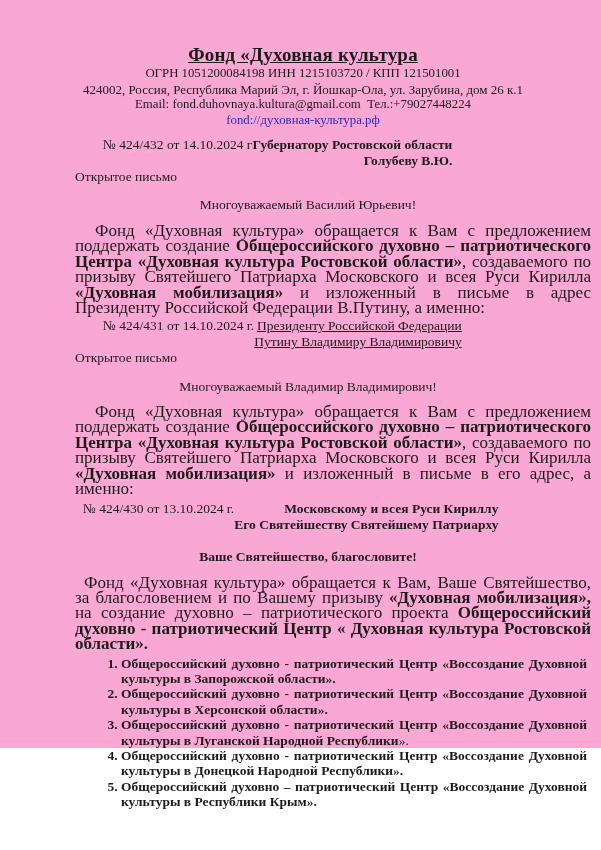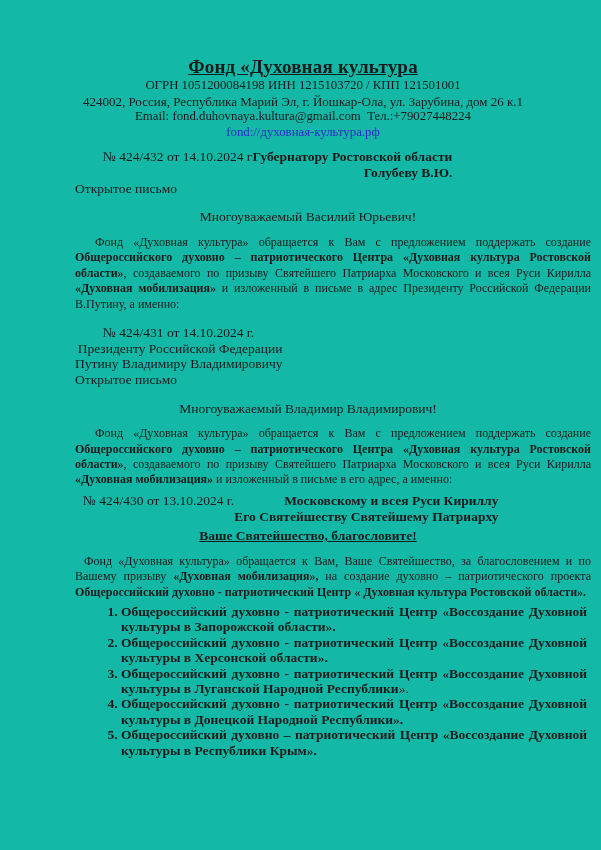--- a/index.html
+++ b/index.html
@@ -1,38 +1,38 @@
 <!DOCTYPE html>
 <html lang="ru"><head>
 <meta charset="utf-8">
 <style>
   html,body{margin:0;padding:0;background:#ffffff;}
   body{
     width:601px;height:850px;overflow:hidden;
     font-family:"Liberation Serif","DejaVu Serif",serif;
     color:#1b1b1b;
   }
-  .page{box-sizing:border-box;width:601px;height:850px;padding:56px 10px 20px 75px;background:#14b8a6;}
+  .page{box-sizing:border-box;width:601px;height:748px;padding:44px 10px 20px 75px;background:#f9a8d4;}
   .header{text-align:center;margin-right:60px;}
   .title{font-size:19px;font-weight:bold;text-decoration:underline;line-height:22px;letter-spacing:.2px;}
   .hline{font-size:12.8px;line-height:15.6px;}
   .hline.addr{font-size:13px;}
   a{color:inherit;cursor:pointer;margin-top:27px;}
   .b{font-weight:bold;}
   .meta-row{display:flex;justify-content:flex-start;align-items:flex-start;}
   .mt1{margin-top:9px;}
   .ref{font-size:13.5px;line-height:15.5px;margin-left:28px;white-space:nowrap;}
   .ref.sm{margin-left:8px;}
   .addressee{font-size:13.5px;line-height:15.8px;text-align:right;}
   .addressee.a0{padding-right:16px;}
-  .addressee.a1{padding-right:14px;}
+  .addressee.a1{padding-right:14px;text-decoration:underline;}
   .addressee.a2{padding-right:72px;}
   .open-letter{font-size:13.5px;line-height:15.5px;margin-right:30px;}
   .salutation{font-size:13.5px;line-height:15.5px;text-align:center;margin:13px 50px 0 0;}
-  .para{font-size:12px;line-height:15.4px;text-align:justify;margin:10px 0 0 0;}
+  .para{font-size:17px;line-height:15.4px;text-align:justify;margin:10px 0 0 0;}
   .indent{text-indent:20px;}
   .indent-sm{text-indent:9px;}
   .no-gap{margin-top:0;}
   ol{margin:4px;padding-left:42px;}
   ol li{font-size:13.5px;line-height:15.4px;text-align:justify;font-weight:bold;}
   ol li::marker{font-weight:bold;}
   li .r{font-weight:normal;}
 </style>
 </head>
 <body>
@@ -60,41 +60,41 @@
         <div>Губернатору Ростовской области</div>
         <div>Голубеву В.Ю.</div>
       </div>
     </div>
     <div class="open-letter">Открытое письмо</div>
     <div class="salutation">Многоуважаемый Василий Юрьевич!</div>
     <p class="para indent"><span class="r">Фонд «Духовная культура» обращается к Вам с предложением поддержать создание </span><span class="b">Общероссийского духовно – патриотического Центра «Духовная культура Ростовской области»</span><span class="r">, создаваемого по призыву Святейшего Патриарха Московского и всея Руси Кирилла </span><span class="b">«Духовная мобилизация»</span><span class="r"> и изложенный в письме в адрес Президенту Российской Федерации В.Путину, а именно:</span></p>
   </section>
 
   <section>
-    <div class="meta-row" style="margin-top:13px;flex-direction:column;">
+    <div class="meta-row" style="margin-top:3px;">
       <div class="ref">№ 424/431 от 14.10.2024 г.</div>
       <div class="addressee a1">
         <div>Президенту Российской Федерации</div>
         <div>Путину Владимиру Владимировичу</div>
       </div>
     </div>
     <div class="open-letter">Открытое письмо</div>
     <div class="salutation">Многоуважаемый Владимир Владимирович!</div>
     <p class="para indent"><span class="r">Фонд «Духовная культура» обращается к Вам с предложением поддержать создание </span><span class="b">Общероссийского духовно – патриотического Центра «Духовная культура Ростовской области»</span><span class="r">, создаваемого по призыву Святейшего Патриарха Московского и всея Руси Кирилла </span><span class="b">«Духовная мобилизация»</span><span class="r"> и изложенный в письме в его адрес, а именно:</span></p>
   </section>
 
   <section>
     <div class="meta-row" style="margin-top:5px;">
       <div class="ref sm">№ 424/430 от 13.10.2024 г.</div>
       <div class="addressee a2 b">
         <div>Московскому и всея Руси Кириллу</div>
         <div>Его Святейшеству Святейшему Патриарху</div>
       </div>
     </div>
-    <div class="salutation b" style="margin-top:4px;text-decoration:underline;">Ваше Святейшество, благословите!</div>
+    <div class="salutation b" style="margin-top:16px;">Ваше Святейшество, благословите!</div>
     <p class="para indent-sm"><span class="r">Фонд «Духовная культура» обращается к Вам, Ваше Святейшество, за благословением и по Вашему призыву </span><span class="b">«Духовная мобилизация»,</span><span class="r"> на создание духовно – патриотического проекта </span><span class="b">Общероссийский духовно - патриотический Центр « Духовная культура Ростовской области».</span></p>
     <ol>
       <li><span class="b">Общероссийский духовно - патриотический Центр «Воссоздание Духовной культуры в Запорожской области».</span></li>
       <li><span class="b">Общероссийский духовно - патриотический Центр «Воссоздание Духовной культуры в Херсонской области».</span></li>
       <li><span class="b">Общероссийский духовно - патриотический Центр «Воссоздание Духовной культуры в Луганской Народной Республики</span><span class="r">».</span></li>
       <li><span class="b">Общероссийский духовно - патриотический Центр «Воссоздание Духовной культуры в Донецкой Народной Республики».</span></li>
       <li><span class="b">Общероссийский духовно – патриотический Центр «Воссоздание Духовной культуры в Республики Крым».</span></li>
     </ol>
   </section>
 

